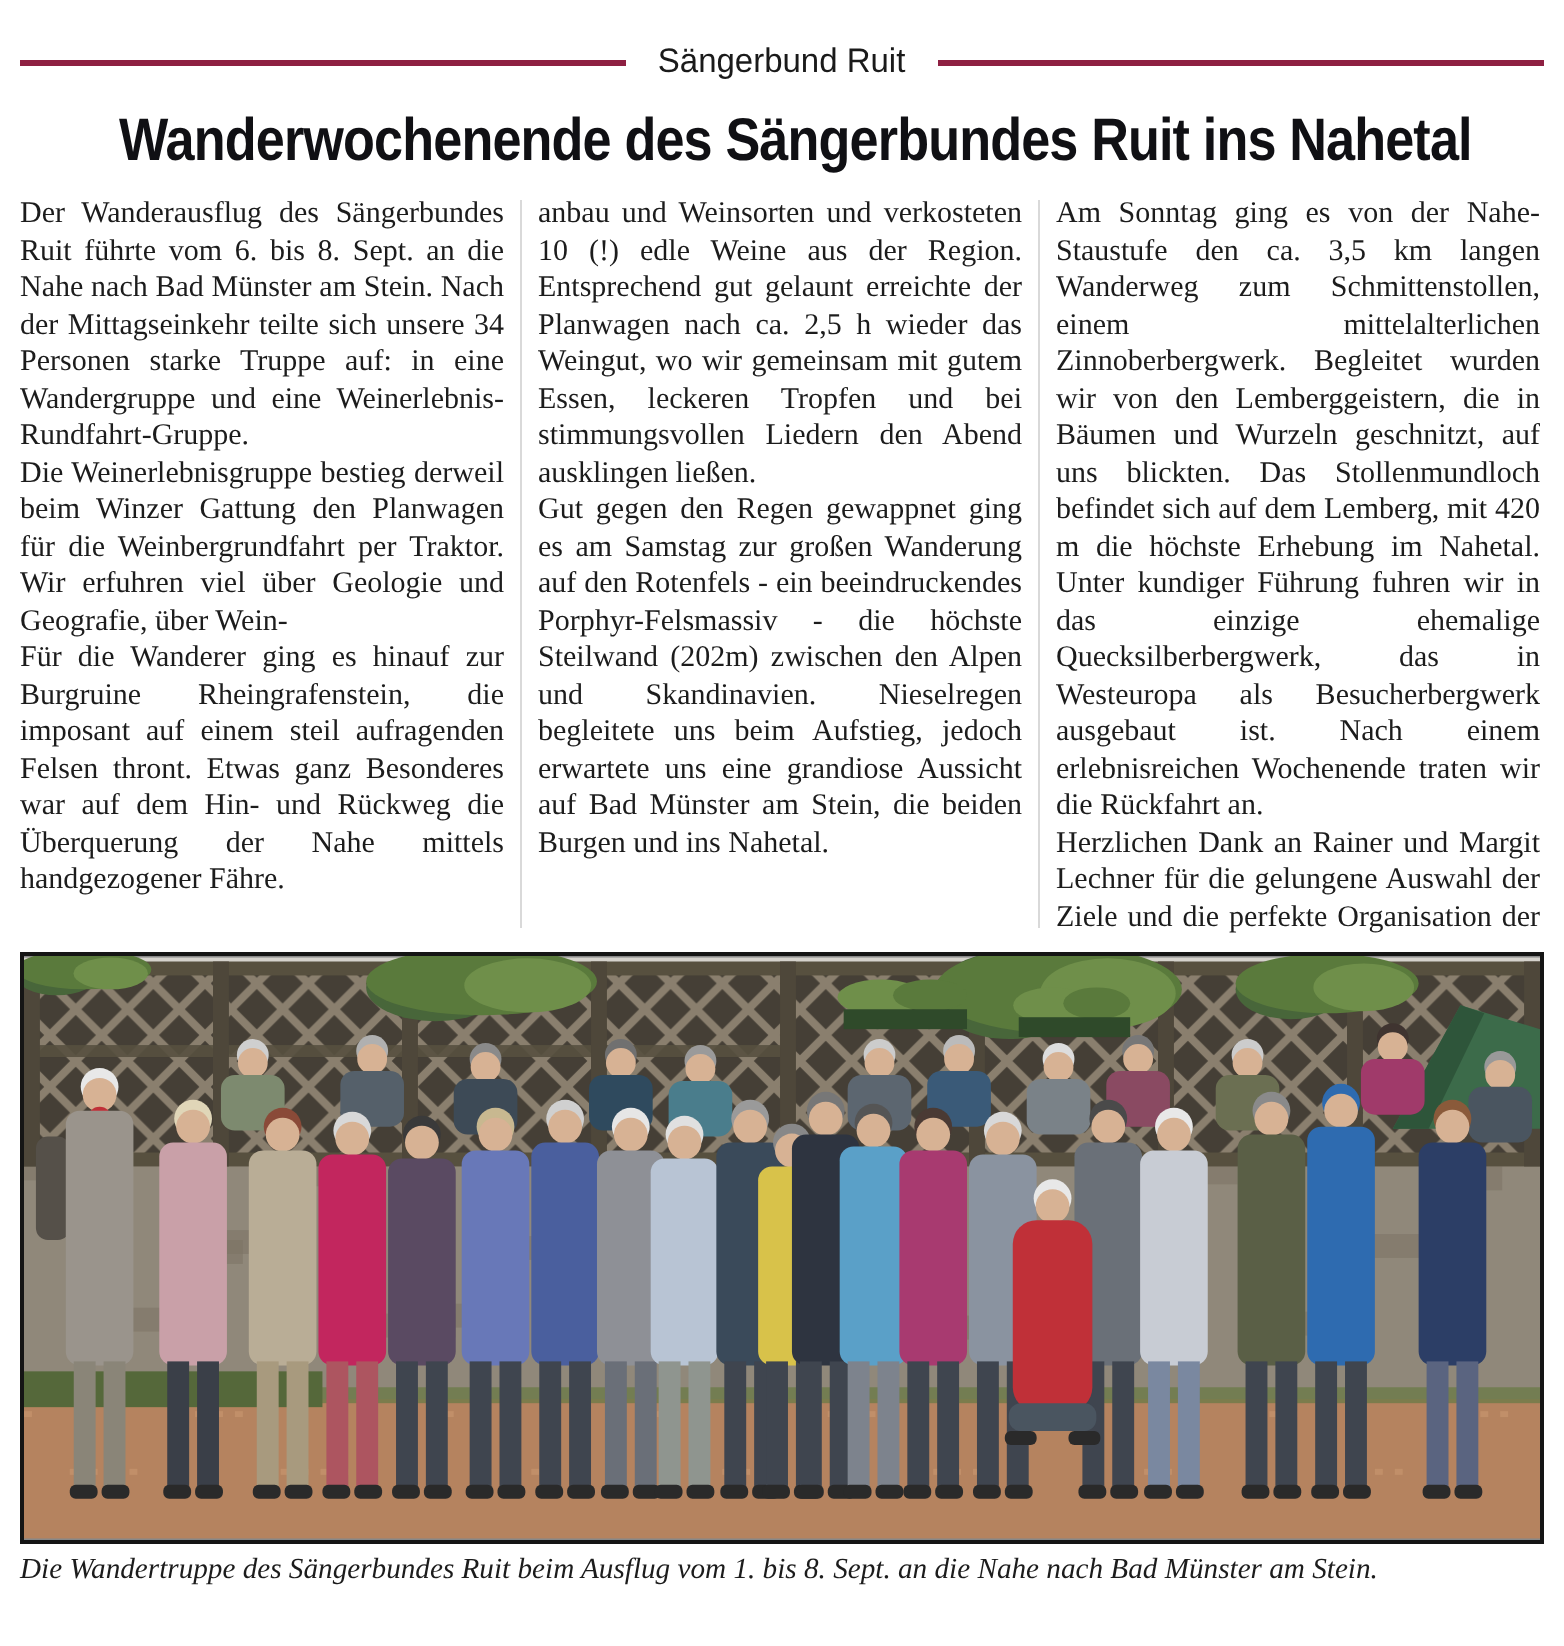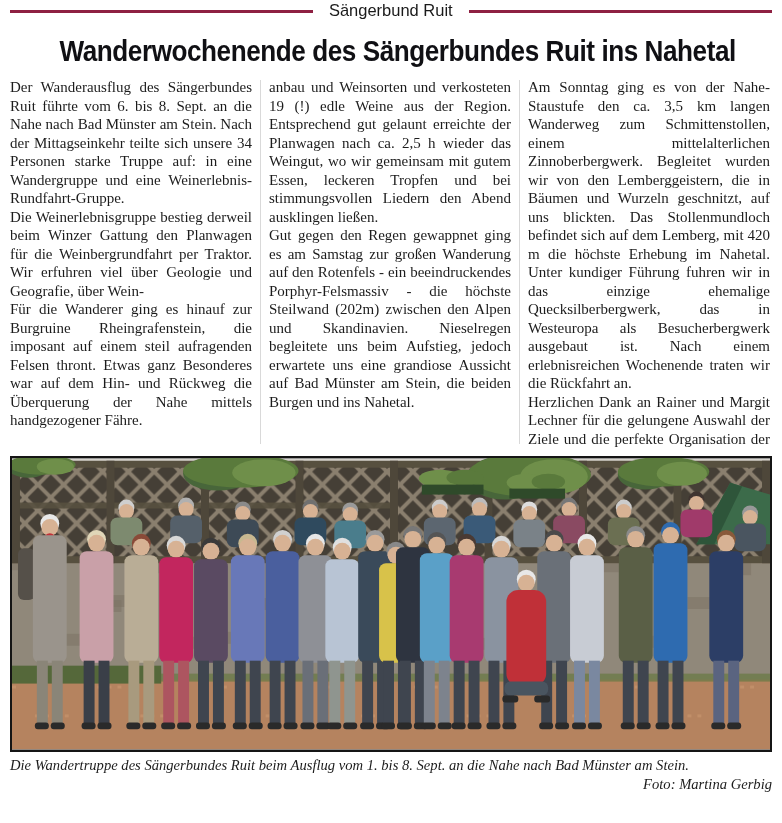--- a/index.html
+++ b/index.html
@@ -1,17 +1,17 @@
 <!DOCTYPE html>
 <html lang="de" style="--rule: #8e2042;"><head>
 <meta charset="utf-8">
 <style>
   html,body{margin:0;padding:0;background:#ffffff;}
   body{width:782px;height:823px;overflow:hidden;font-family:"Liberation Serif","DejaVu Serif",serif;color:#1c1c1c;}
-  .page{width:762px;margin:0 auto;padding-top:0;}
+  .page{width:762px;margin:0 auto;padding-top:20px;}
 
   
   .masthead{display:flex;align-items:center;gap:14px;height:22px;}
   .masthead .rule{flex:1;height:3px;background:var(--rule,#8e2042);}
   .masthead .label{font-family:"Liberation Sans","DejaVu Sans",sans-serif;font-size:17px;color:#1a1a1a;white-space:nowrap;transform:scaleX(.97);}
 
   
   h1.headline{margin:12px 0 10px 0;text-align:center;font-family:"Liberation Sans","DejaVu Sans",sans-serif;font-weight:bold;font-size:30px;color:#101014;letter-spacing:-.5px;transform:scaleX(.87);transform-origin:center;white-space:nowrap;}
 
   
@@ -43,21 +43,21 @@
   <h1 class="headline">Wanderwochenende des Sängerbundes Ruit ins Nahetal</h1>
 
   <div class="columns">
     <div class="col">
       <p>Der Wanderausflug des Sängerbundes Ruit führte vom 6. bis 8. Sept. an die Nahe nach Bad Münster am Stein. Nach der Mittagseinkehr teilte sich unsere 34 Personen starke Truppe auf: in eine Wandergruppe und eine Weinerlebnis-Rundfahrt-Gruppe.</p>
       <p>Die Weinerlebnisgruppe bestieg derweil beim Winzer Gattung den Planwagen für die Weinbergrundfahrt per Traktor. Wir erfuhren viel über Geologie und Geografie, über Wein-</p>
       <p>Für die Wanderer ging es hinauf zur Burgruine Rheingrafenstein, die imposant auf einem steil aufragenden Felsen thront. Etwas ganz Besonderes war auf dem Hin- und Rückweg die Überquerung der Nahe mittels handgezogener Fähre.</p>
     </div>
     <div class="divider"></div>
     <div class="col">
-      <p>anbau und Weinsorten und verkosteten 19 (!) edle Weine aus der Region. Entsprechend gut gelaunt erreichte der Planwagen nach ca. 2,5 h wieder das Weingut, wo wir gemeinsam mit gutem Essen, leckeren Tropfen und bei stimmungsvollen Liedern den Abend ausklingen ließen.</p>
+      <p>anbau und Weinsorten und verkosteten 10 (!) edle Weine aus der Region. Entsprechend gut gelaunt erreichte der Planwagen nach ca. 2,5 h wieder das Weingut, wo wir gemeinsam mit gutem Essen, leckeren Tropfen und bei stimmungsvollen Liedern den Abend ausklingen ließen.</p>
       <p>Gut gegen den Regen gewappnet ging es am Samstag zur großen Wanderung auf den Rotenfels - ein beeindruckendes Porphyr-Felsmassiv - die höchste Steilwand (202m) zwischen den Alpen und Skandinavien. Nieselregen begleitete uns beim Aufstieg, jedoch erwartete uns eine grandiose Aussicht auf Bad Münster am Stein, die beiden Burgen und ins Nahetal.</p>
     </div>
     <div class="divider"></div>
     <div class="col">
       <p>Am Sonntag ging es von der Nahe-Staustufe den ca. 3,5 km langen Wanderweg zum Schmittenstollen, einem mittelalterlichen Zinnoberbergwerk. Begleitet wurden wir von den Lemberggeistern, die in Bäumen und Wurzeln geschnitzt, auf uns blickten. Das Stollenmundloch befindet sich auf dem Lemberg, mit 420 m die höchste Erhebung im Nahetal. Unter kundiger Führung fuhren wir in das einzige ehemalige Quecksilberbergwerk, das in Westeuropa als Besucherbergwerk ausgebaut ist. Nach einem erlebnisreichen Wochenende traten wir die Rückfahrt an.</p>
       <p>Herzlichen Dank an Rainer und Margit Lechner für die gelungene Auswahl der Ziele und die perfekte Organisation der Tour.</p>
     </div>
   </div>
 
   <div class="photo-frame">
@@ -357,16 +357,15 @@
         <circle cx="517" cy="125" r="8.5" fill="#d7b294"></circle>
         <rect x="497" y="132" width="40" height="96" rx="12" fill="#c03038"></rect>
         <rect x="495" y="224" width="44" height="14" rx="6" fill="#4a5560"></rect>
         <rect x="493" y="238" width="16" height="7" rx="3" fill="#2a2a2a"></rect>
         <rect x="525" y="238" width="16" height="7" rx="3" fill="#2a2a2a"></rect>
       </svg>
   </div>
 
   <div class="caption-block">
     <div class="caption">Die Wandertruppe des Sängerbundes Ruit beim Ausflug vom 1. bis 8. Sept. an die Nahe nach Bad Münster am Stein.</div>
-    <div class="credit">Foto: Martina Gerbig</div>
   </div>
 
 </div>
 
 </body></html>

